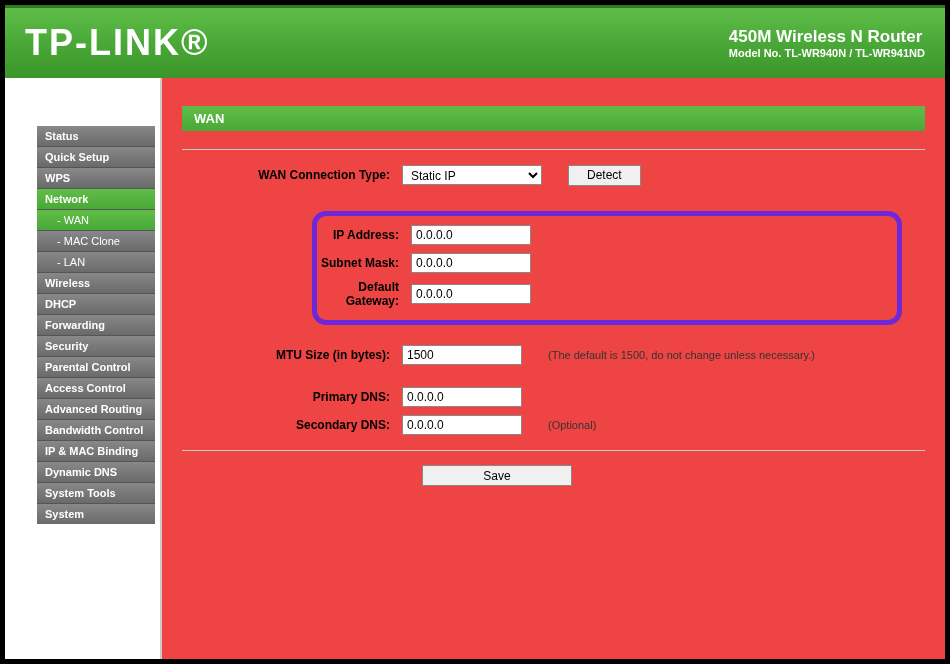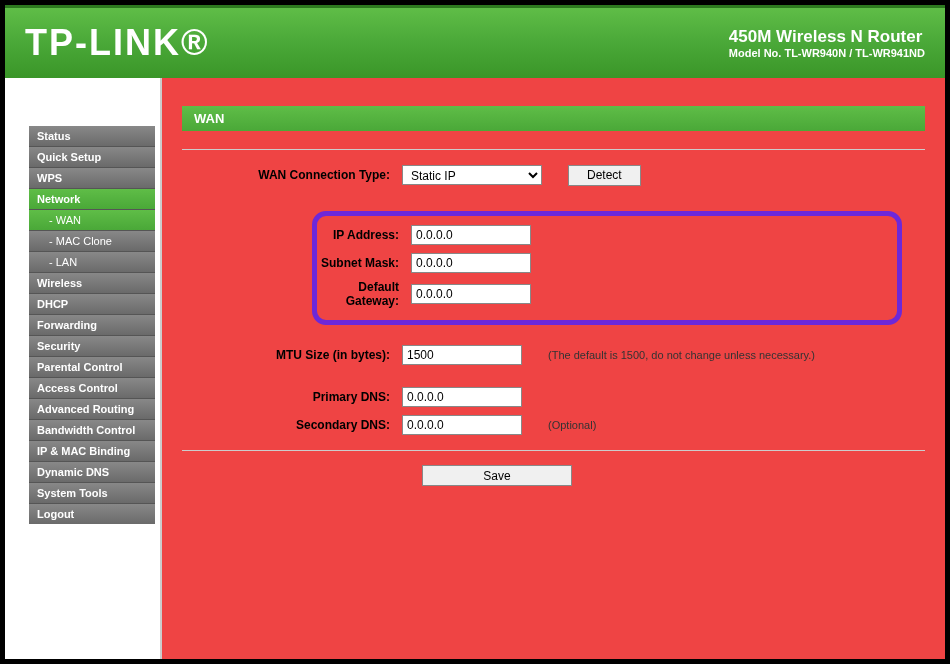--- a/index.html
+++ b/index.html
@@ -25,21 +25,21 @@
     }
     .logo-dot { color: #fff; }
     .header-right { text-align: left; color: #fff; }
     .header-title { font-size: 17px; font-weight: bold; }
     .header-model { font-size: 11px; font-weight: bold; }
     
     
     .content { display: flex; height: calc(100% - 73px); }
     
     
-    .sidebar { width: 155px; background: #fff; padding-top: 48px; padding-left: 24px; padding-right: 5px; }
+    .sidebar { width: 155px; background: #fff; padding-top: 48px; padding-left: 32px; padding-right: 5px; }
     .menu-item { 
       background: linear-gradient(to bottom, #888 0%, #6a6a6a 100%);
       color: #fff; 
       font-size: 11px; 
       font-weight: bold;
       padding: 3px 8px;
       border-bottom: 1px solid #555;
       cursor: pointer;
       line-height: 14px;
     }
@@ -139,21 +139,21 @@
       <div class="menu-item">DHCP</div>
       <div class="menu-item">Forwarding</div>
       <div class="menu-item">Security</div>
       <div class="menu-item">Parental Control</div>
       <div class="menu-item">Access Control</div>
       <div class="menu-item">Advanced Routing</div>
       <div class="menu-item">Bandwidth Control</div>
       <div class="menu-item">IP &amp; MAC Binding</div>
       <div class="menu-item">Dynamic DNS</div>
       <div class="menu-item">System Tools</div>
-      <div class="menu-item menu-last">Logout</div>
+      <div class="menu-item menu-last">System</div>
     </div>
 
     <div class="divider"></div>
 
     <div class="main">
       <div class="page-header">WAN</div>
       <hr class="hr">
       
       <div class="form-row">
         <div class="form-label">WAN Connection Type:</div>

